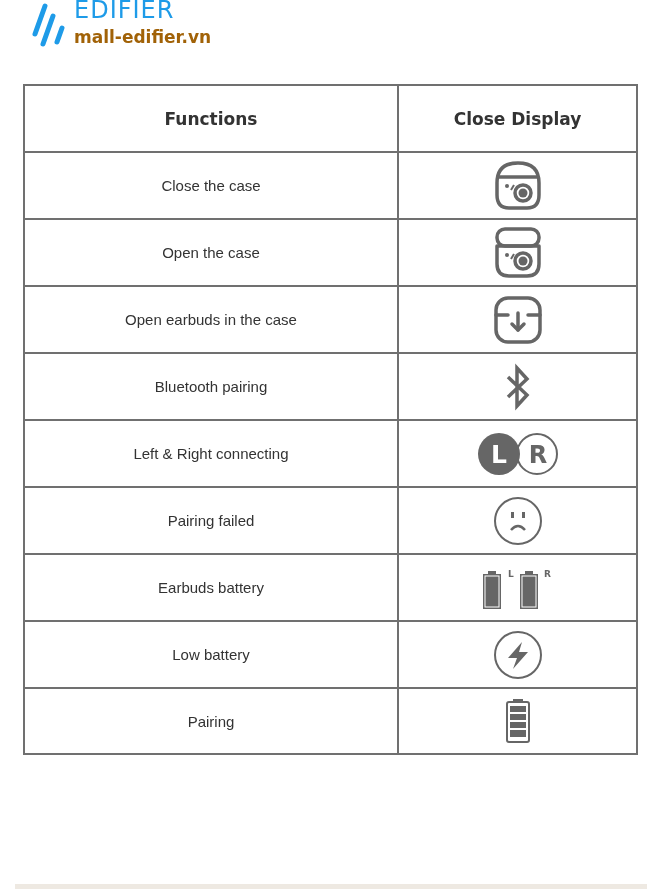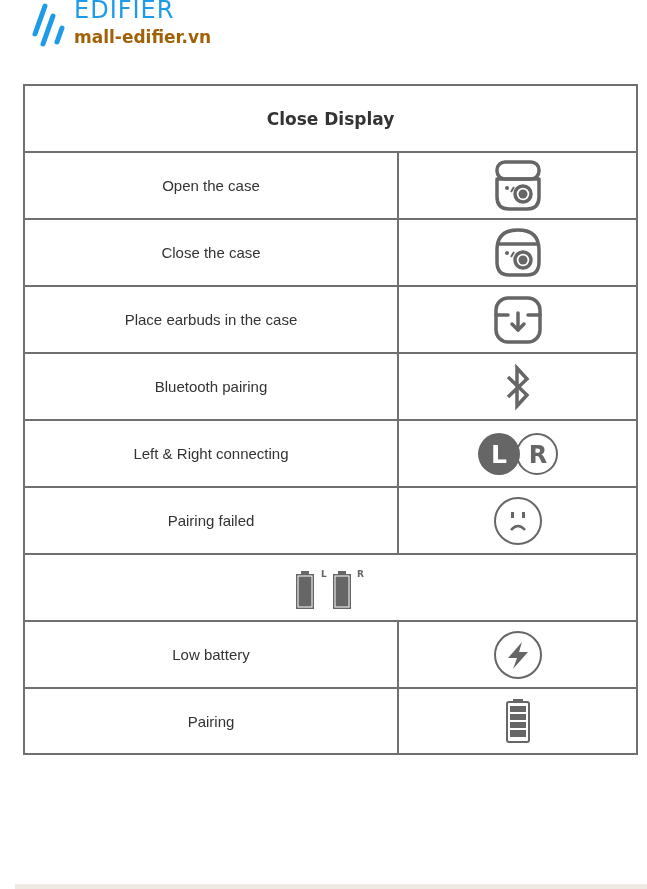--- a/index.html
+++ b/index.html
@@ -28,57 +28,58 @@
       <line x1="22" y1="16" x2="12" y2="44"></line>
       <line x1="31" y1="28" x2="26" y2="42"></line>
     </g>
   </svg>
   <div class="brand">EDIFIER</div>
   <div class="site">mall-edifier.vn</div>
 </div>
 
 <div class="table">
   <div class="row header">
+    <div class="cell-func">Functions</div>
     <div class="cell-icon">Close Display</div>
+  </div>
+
+  <div class="row">
+    <div class="cell-func">Close the case</div>
+    <div class="cell-icon">
+      <svg width="54" height="54" viewBox="0 0 54 54">
+        <g stroke="#666" stroke-width="3.5" fill="none" stroke-linejoin="round">
+          <path d="M6 24 Q6 4 27 4 Q48 4 48 24 V36 Q48 49 36 49 H18 Q6 49 6 36 Z"></path>
+          <line x1="6" y1="18" x2="48" y2="18"></line>
+          <circle cx="32" cy="34" r="8"></circle>
+        </g>
+        <circle cx="32" cy="34" r="4.5" fill="#666"></circle>
+        <circle cx="16" cy="27" r="2" fill="#666"></circle>
+        <line x1="20" y1="31" x2="23" y2="26" stroke="#666" stroke-width="2"></line>
+      </svg>
+    </div>
   </div>
 
   <div class="row">
     <div class="cell-func">Open the case</div>
     <div class="cell-icon">
       <svg width="54" height="54" viewBox="0 0 54 54">
         <g stroke="#666" stroke-width="3.5" fill="none" stroke-linejoin="round">
           <rect x="6" y="3" width="42" height="17" rx="8"></rect>
           <path d="M6 20 H48 V38 Q48 50 36 50 H18 Q6 50 6 38 Z"></path>
           <circle cx="32" cy="35" r="8"></circle>
         </g>
         <circle cx="32" cy="35" r="4.5" fill="#666"></circle>
         <circle cx="16" cy="29" r="2" fill="#666"></circle>
         <line x1="20" y1="33" x2="23" y2="28" stroke="#666" stroke-width="2"></line>
       </svg>
     </div>
   </div>
 
   <div class="row">
-    <div class="cell-func">Close the case</div>
-    <div class="cell-icon">
-      <svg width="54" height="54" viewBox="0 0 54 54">
-        <g stroke="#666" stroke-width="3.5" fill="none" stroke-linejoin="round">
-          <path d="M6 24 Q6 4 27 4 Q48 4 48 24 V36 Q48 49 36 49 H18 Q6 49 6 36 Z"></path>
-          <line x1="6" y1="18" x2="48" y2="18"></line>
-          <circle cx="32" cy="34" r="8"></circle>
-        </g>
-        <circle cx="32" cy="34" r="4.5" fill="#666"></circle>
-        <circle cx="16" cy="27" r="2" fill="#666"></circle>
-        <line x1="20" y1="31" x2="23" y2="26" stroke="#666" stroke-width="2"></line>
-      </svg>
-    </div>
-  </div>
-
-  <div class="row">
-    <div class="cell-func">Place earbuds in the case</div>
+    <div class="cell-func">Open earbuds in the case</div>
     <div class="cell-icon">
       <svg width="54" height="54" viewBox="0 0 54 54">
         <g stroke="#666" stroke-width="3.5" fill="none" stroke-linejoin="round" stroke-linecap="round">
           <rect x="5" y="5" width="44" height="44" rx="12"></rect>
           <line x1="5" y1="22" x2="17" y2="22"></line>
           <line x1="37" y1="22" x2="49" y2="22"></line>
           <line x1="27" y1="20" x2="27" y2="37"></line>
           <polyline points="21,31 27,37 33,31"></polyline>
         </g>
       </svg>
@@ -114,20 +115,21 @@
         <circle cx="26" cy="26" r="23" stroke="#666" stroke-width="2" fill="none"></circle>
         <rect x="19" y="17" width="3" height="6" fill="#666"></rect>
         <rect x="30" y="17" width="3" height="6" fill="#666"></rect>
         <path d="M19 35 Q26 27 33 35" stroke="#666" stroke-width="2.5" fill="none"></path>
       </svg>
     </div>
   </div>
 
 
   <div class="row">
+    <div class="cell-func">Earbuds battery</div>
     <div class="cell-icon">
       <svg width="74" height="46" viewBox="0 0 74 46">
         <rect x="7" y="6" width="8" height="4" fill="#666"></rect>
         <rect x="2" y="9" width="18" height="35" fill="#666"></rect>
         <rect x="4" y="11" width="14" height="31" stroke="#fff" stroke-width="1" fill="none"></rect>
         <text x="27" y="12" font-family="DejaVu Sans, sans-serif" font-weight="bold" font-size="9" fill="#666">L</text>
         <rect x="44" y="6" width="8" height="4" fill="#666"></rect>
         <rect x="39" y="9" width="18" height="35" fill="#666"></rect>
         <rect x="41" y="11" width="14" height="31" stroke="#fff" stroke-width="1" fill="none"></rect>
         <text x="63" y="12" font-family="DejaVu Sans, sans-serif" font-weight="bold" font-size="9" fill="#666">R</text>

